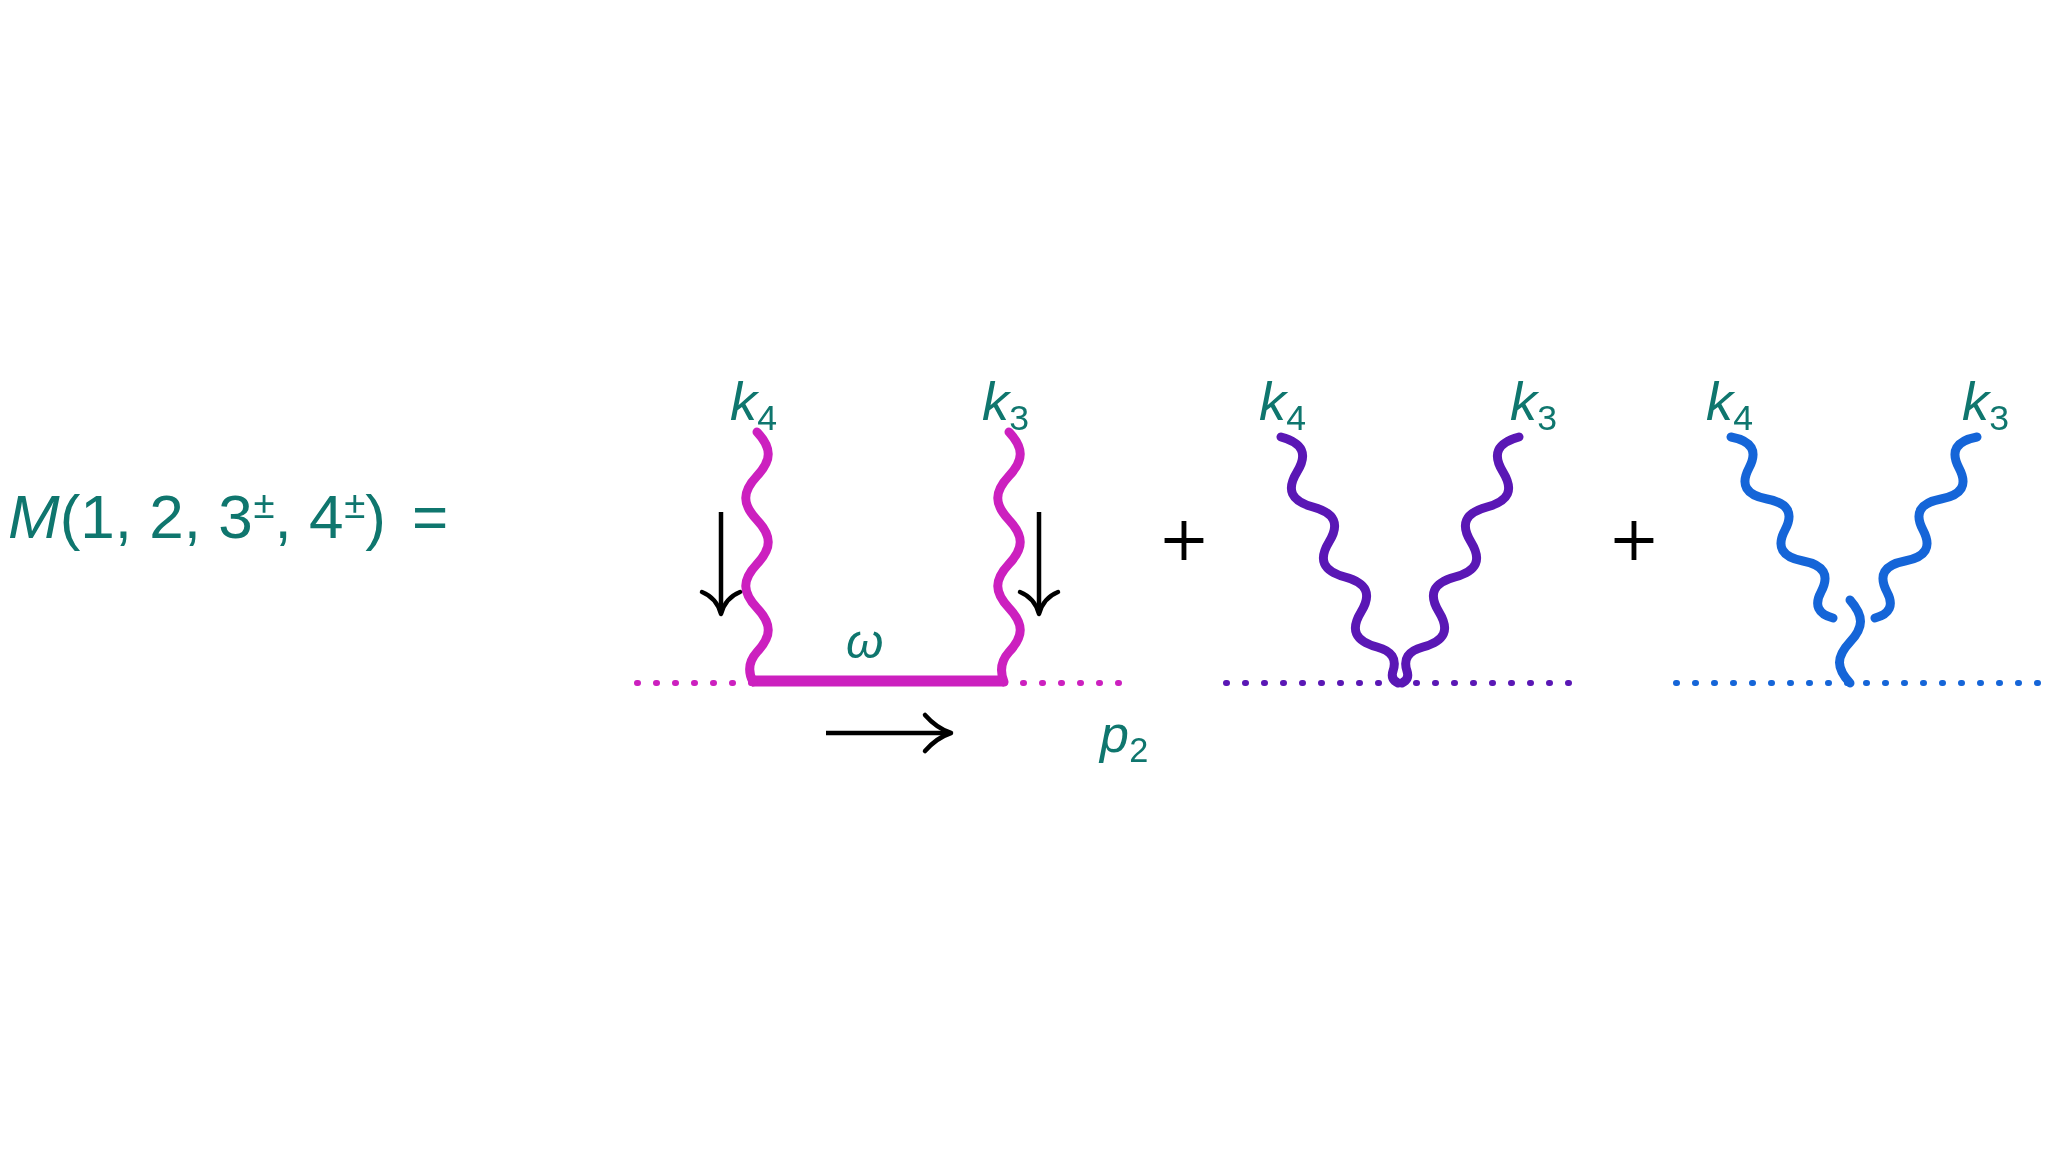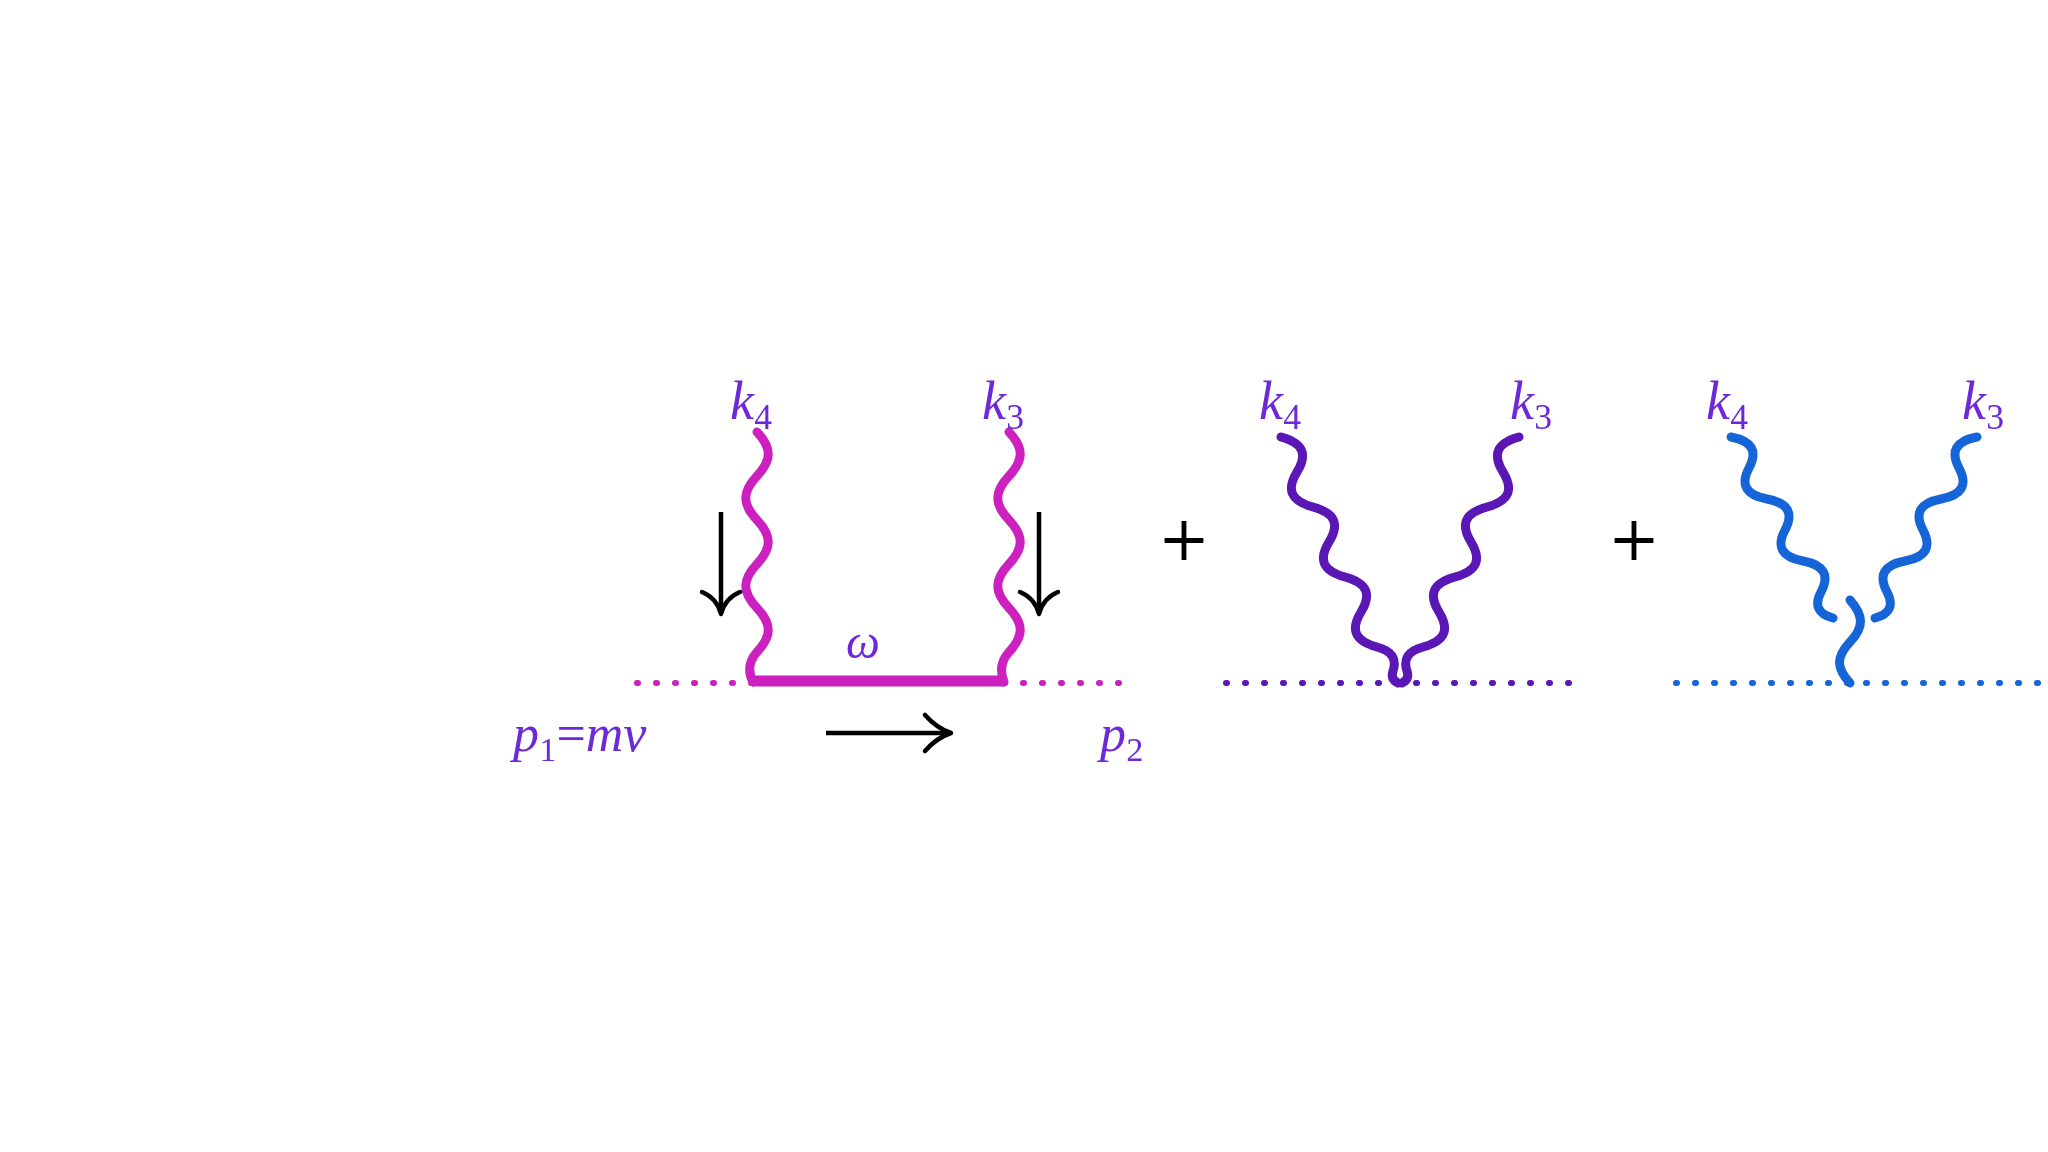--- a/index.html
+++ b/index.html
@@ -13,22 +13,22 @@
   }
   #figure {
     position: relative;
     width: 2048px;
     height: 1152px;
     background: #ffffff;
     overflow: hidden;
   }
   .mathlabel {
     position: absolute;
-    color: #6d28d9;
-    font-family: Liberation Serif, serif;
+    color: #0f766e;
+    font-family: Liberation Sans, sans-serif;
     font-style: italic;
     white-space: nowrap;
     line-height: 1;
     user-select: none;
   }
   .mathlabel .up {
     font-style: normal;
   }
   .mathlabel sub {
     font-size: 0.66em;
@@ -192,30 +192,30 @@
                C 1932 547 1926 557 1905 561
                C 1884 565 1878 575 1887 592
                C 1894 605 1890 614 1875 618" fill="none" stroke="#1565d8" stroke-width="9" stroke-linecap="round" stroke-linejoin="round"></path>
 
       <path d="M 1850 600
                C 1864 616 1864 627 1850 642
                C 1836 657 1836 668 1850 683" fill="none" stroke="#1565d8" stroke-width="9" stroke-linecap="round" stroke-linejoin="round"></path>
     </g>
   </svg>
 
+  <div class="mathlabel" id="lhs-equation"><span>M</span><span class="up">(</span><span class="up">1</span><span class="up">, </span><span class="up">2</span><span class="up">, </span><span class="up">3</span><sup>±</sup><span class="up">, </span><span class="up">4</span><sup>±</sup><span class="up">)</span><span class="eqsign">=</span></div>
 
   <div class="plus-sign" id="plus-1">+</div>
   <div class="plus-sign" id="plus-2">+</div>
 
   <div class="mathlabel k-label" id="d1-k4"><span>k</span><sub>4</sub></div>
   <div class="mathlabel k-label" id="d1-k3"><span>k</span><sub>3</sub></div>
 
   <div class="mathlabel" id="omega-label">ω</div>
 
-  <div class="mathlabel" id="p1-label"><span>p</span><sub>1</sub><span class="eqsign">=</span><span>mv</span></div>
 
   <div class="mathlabel" id="p2-label"><span>p</span><sub>2</sub></div>
 
   <div class="mathlabel k-label" id="d2-k4"><span>k</span><sub>4</sub></div>
   <div class="mathlabel k-label" id="d2-k3"><span>k</span><sub>3</sub></div>
 
   <div class="mathlabel k-label" id="d3-k4"><span>k</span><sub>4</sub></div>
   <div class="mathlabel k-label" id="d3-k3"><span>k</span><sub>3</sub></div>
 
 </div>

